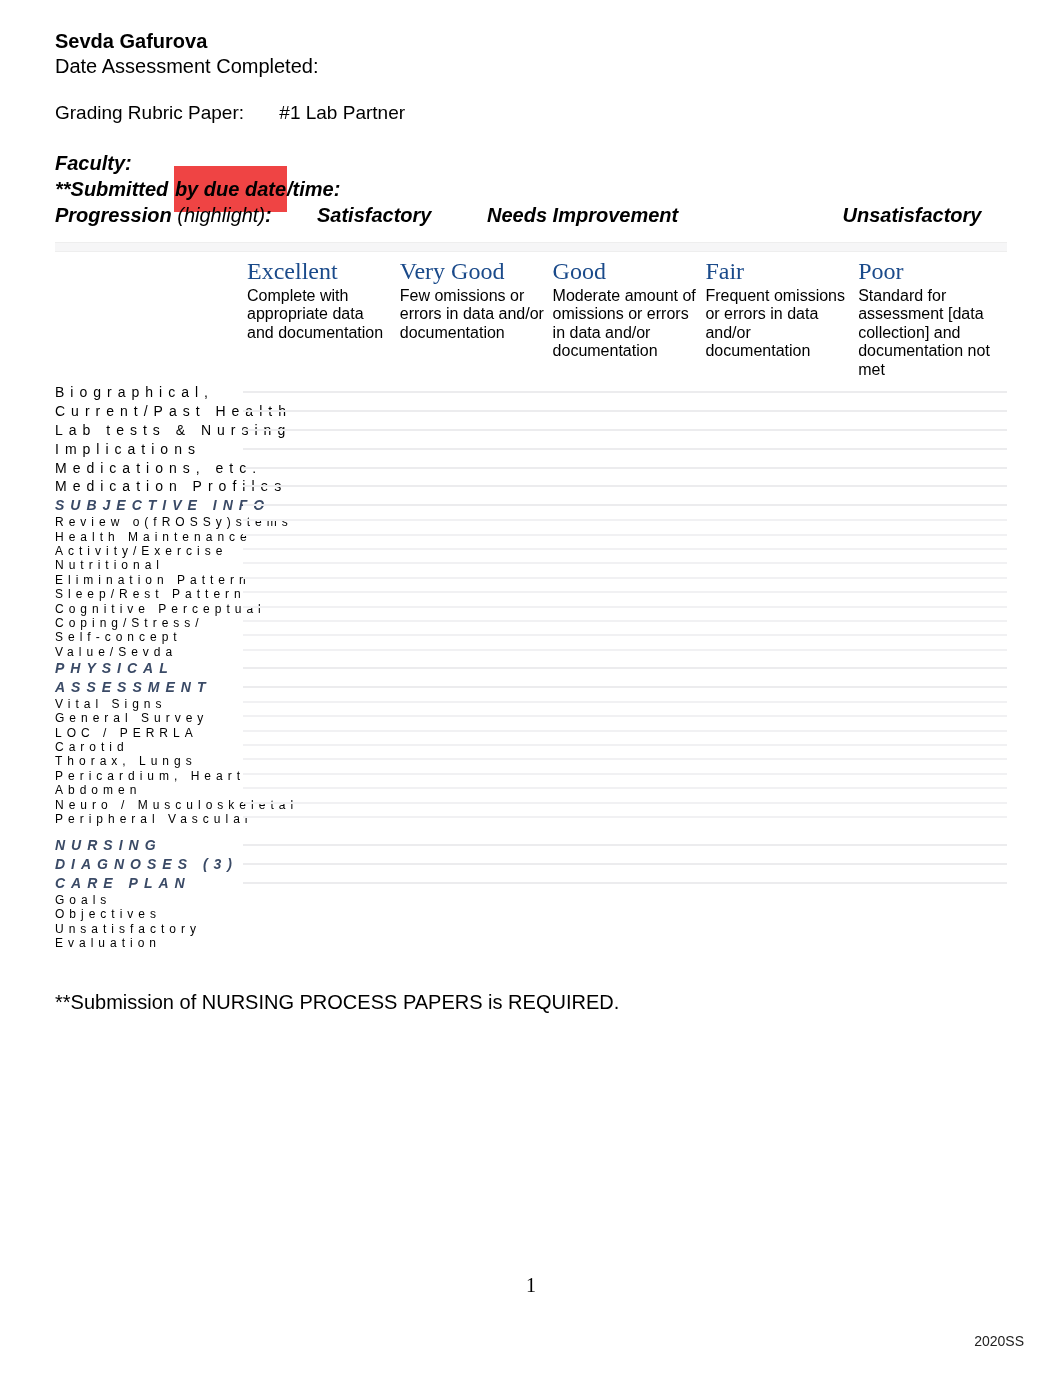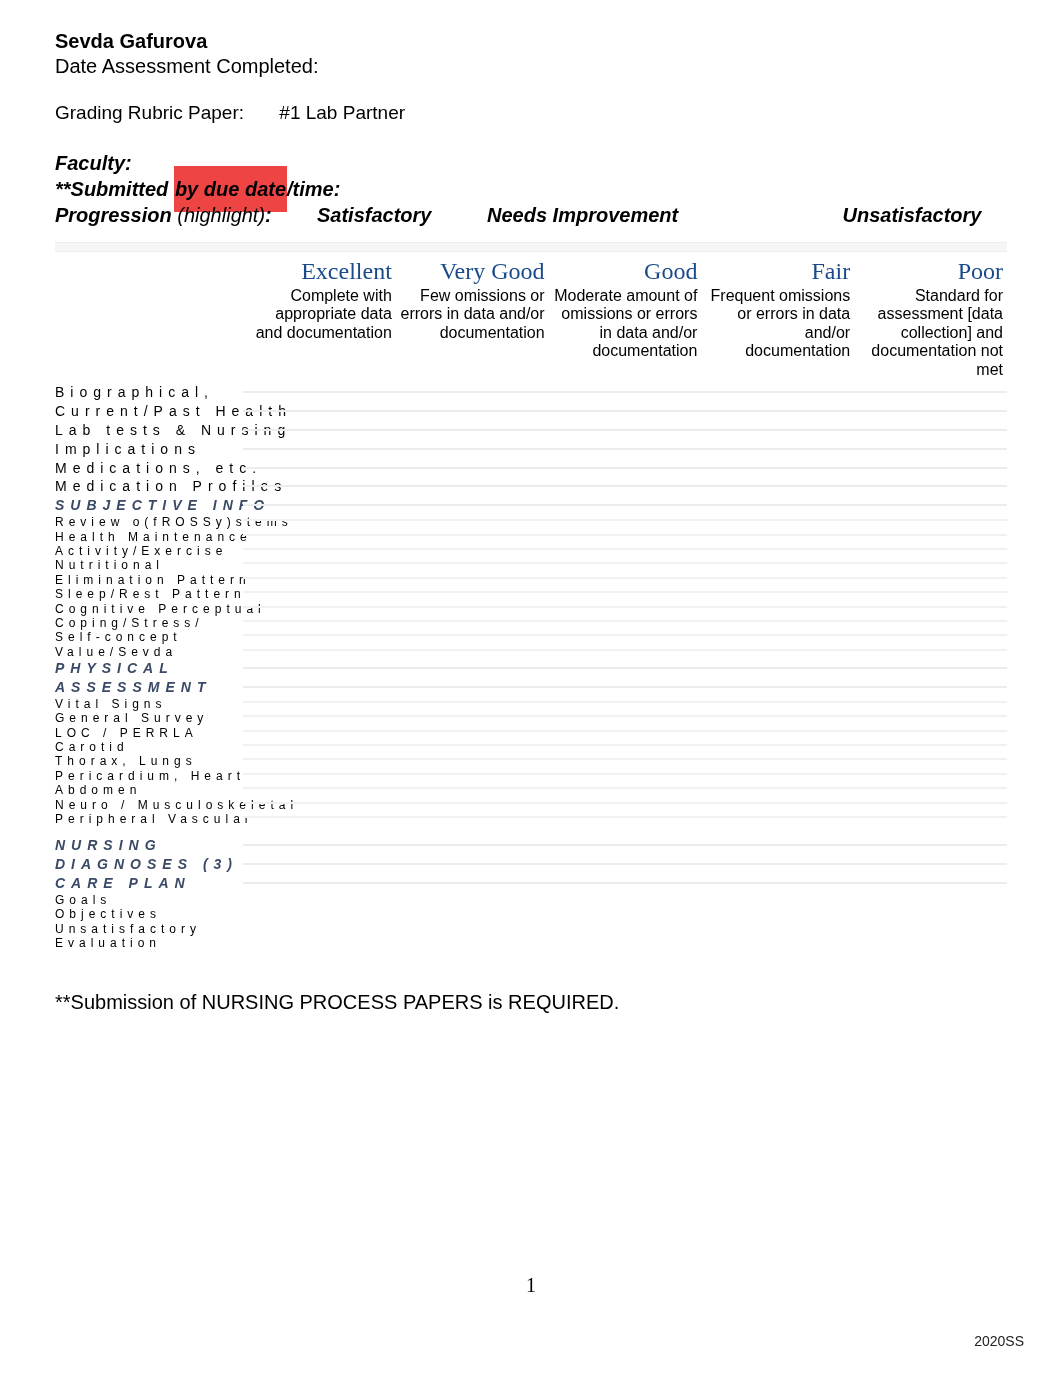--- a/index.html
+++ b/index.html
@@ -30,21 +30,21 @@
   .prog-line { display: flex; font-weight: bold; font-size: 20px; }
   .prog-line .pl-lab { width: 262px; }
   .prog-line .pl-sat { width: 170px; }
   .prog-line .pl-need { width: 330px; }
   .prog-line .pl-uns { flex: 1; text-align: center; }
 
   .bar { height: 8px; background: #f6f6f7; border-top: 1px solid #eee; border-bottom: 1px solid #eee; margin: 14px 0 6px 0; }
 
   .hdr-row { display: flex; }
   .hdr-row .label-col { width: 188px; }
-  .hdr-row .grade-col { flex: 1; text-align: right; padding: 0 4px; }
+  .hdr-row .grade-col { flex: 1; text-align: left; padding: 0 4px; }
   .grade-title {
     font-family: Georgia, 'Times New Roman', serif;
     color: #1a4a8a;
     font-size: 24px;
     margin-bottom: 2px;
   }
   .grade-desc { font-size: 16px; line-height: 1.15; }
   .body-rows { margin-top: 4px; }
   .row { display: flex; align-items: stretch; }
   .row .label-col {

